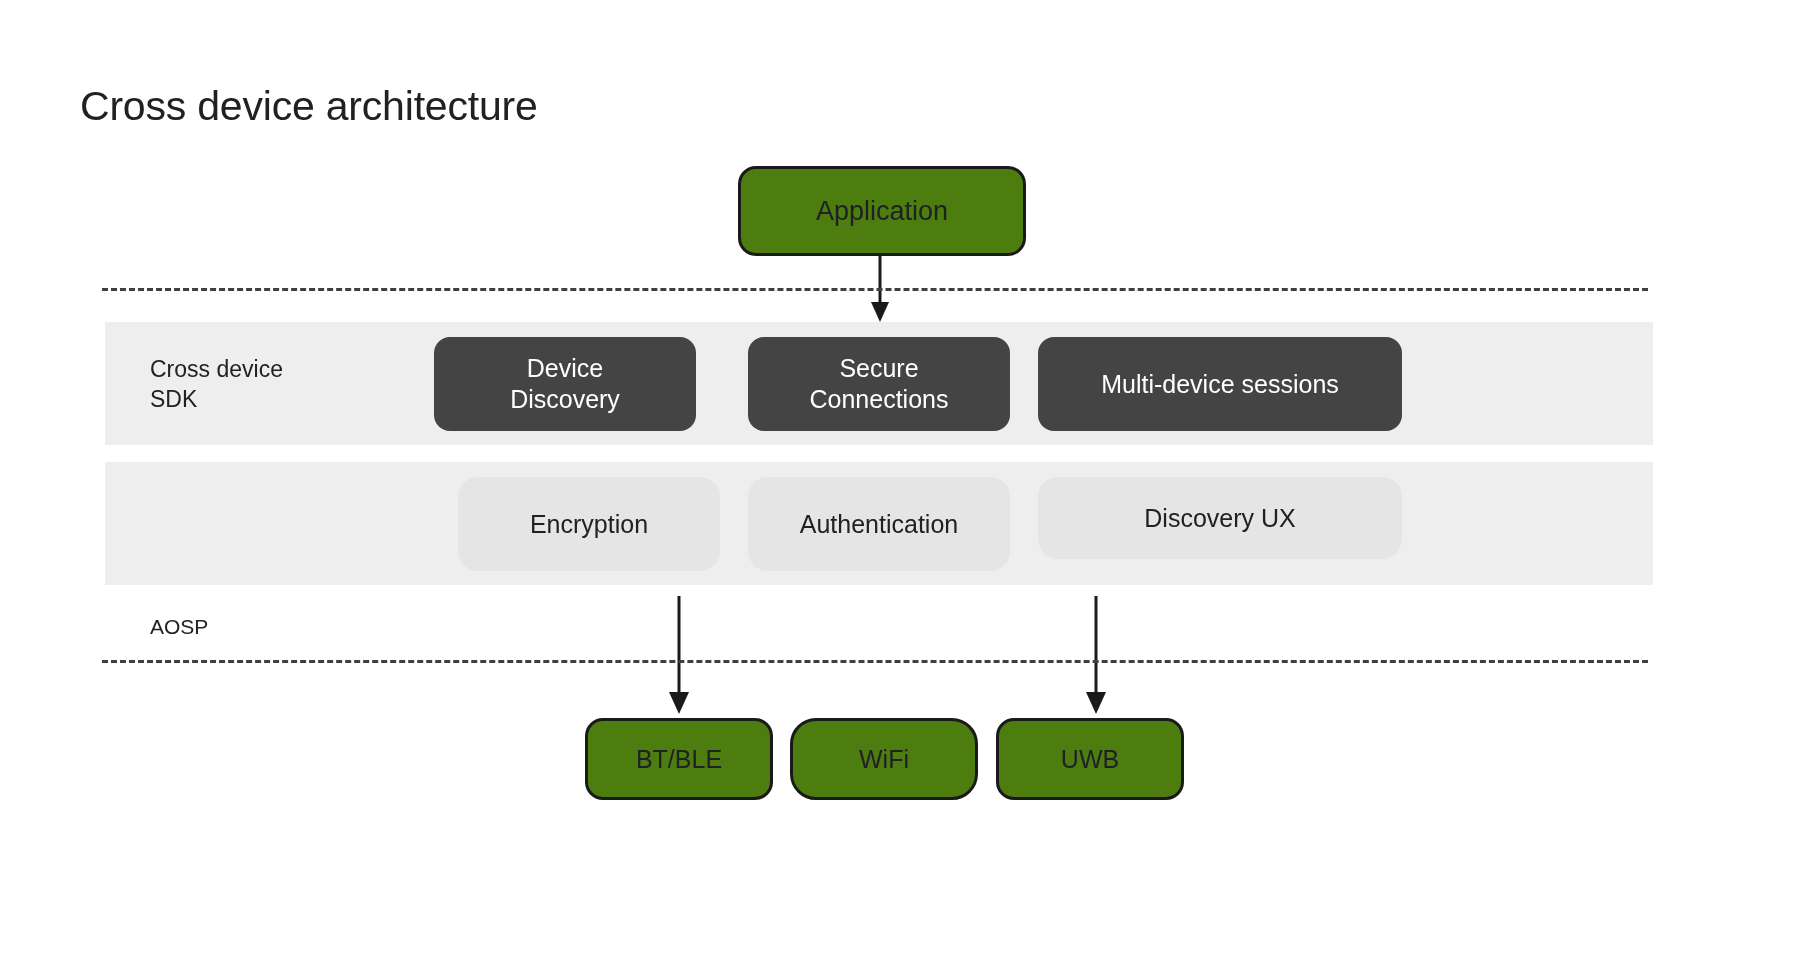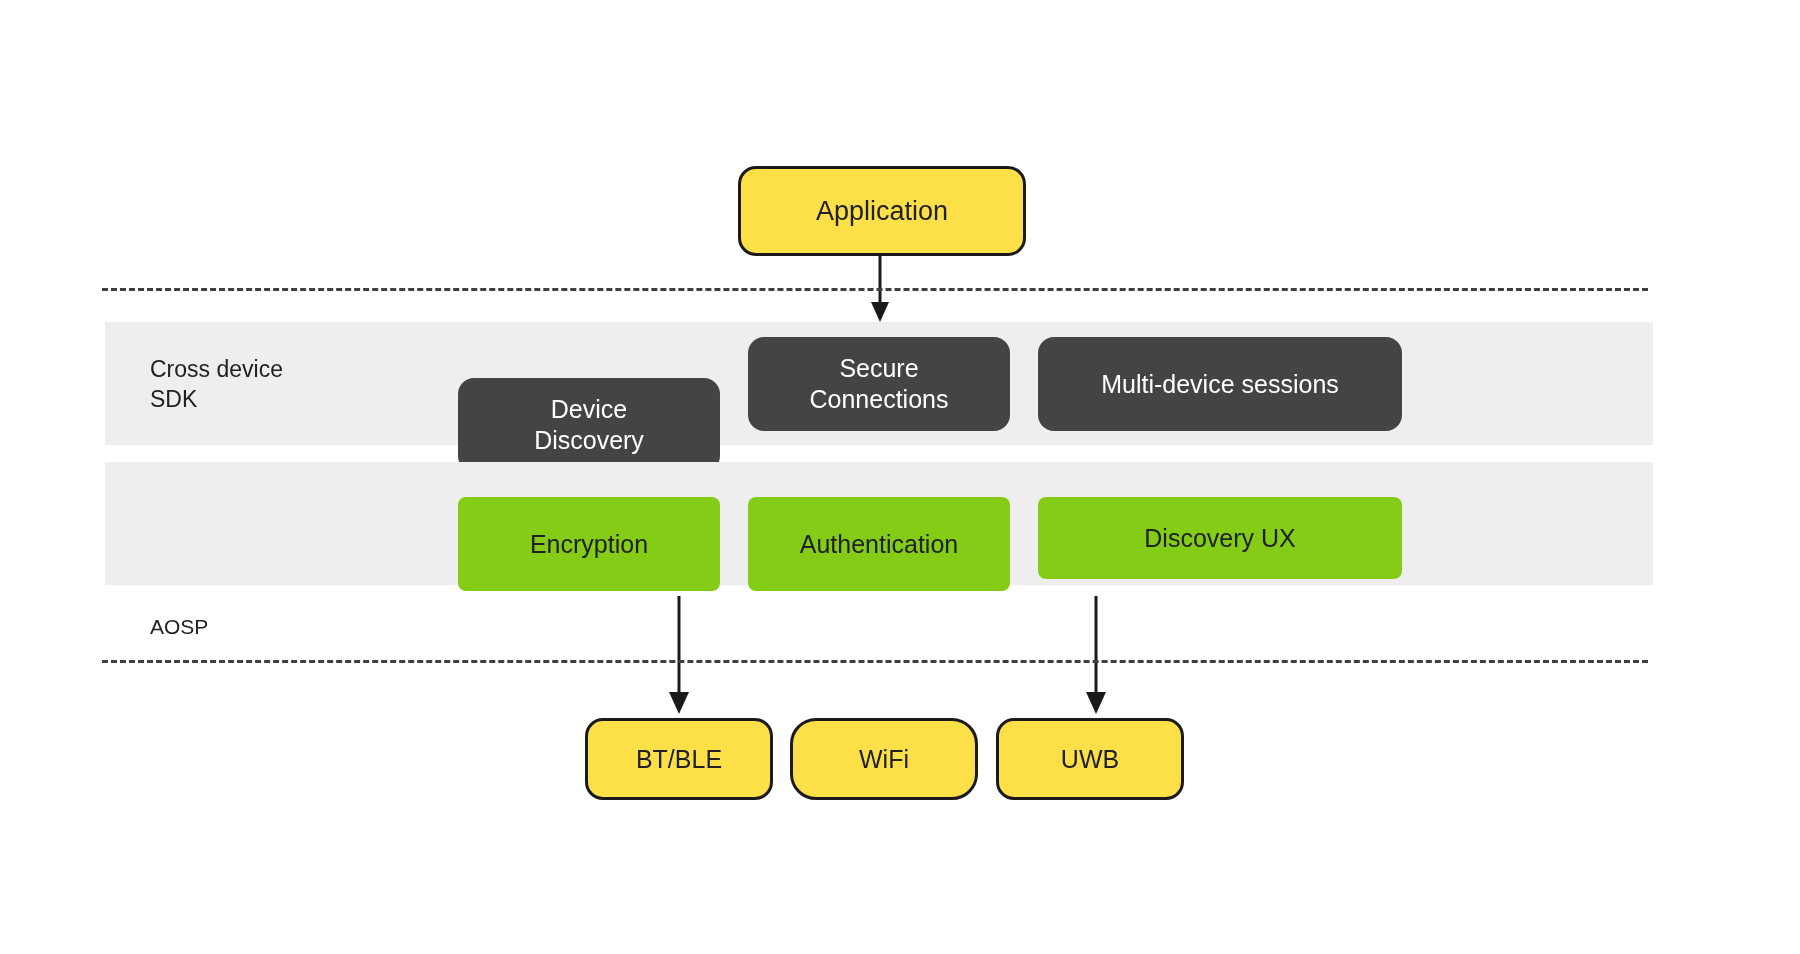--- a/index.html
+++ b/index.html
@@ -83,37 +83,36 @@
     line-height: 31px;
     white-space: pre-line;
     box-sizing: border-box;
   }
   .node.dark {
     background: #444444;
     color: #ffffff;
     border-radius: 16px;
   }
   .node.amber {
-    background: #84cc16;
+    background: #e5e5e5;
     color: #202124;
-    border-radius: 8px;
-    margin-top: 20px;
+    border-radius: 20px;
   }
   .node.green {
-    background: #fde047;
+    background: #4d7c0f;
     color: #202124;
     border: 3px solid #1a1a1a;
     border-radius: 18px;
   }
 
   
   #node-application { left: 738px; top: 166px; width: 288px; height: 90px; font-size: 27px; }
 
   
-  #node-device-discovery    { left: 458px;  top: 337px; width: 262px; height: 94px; margin-top: 41px; }
+  #node-device-discovery    { left: 434px;  top: 337px; width: 262px; height: 94px; }
   #node-secure-connections  { left: 748px;  top: 337px; width: 262px; height: 94px; }
   #node-multi-device        { left: 1038px; top: 337px; width: 364px; height: 94px; }
 
   
   #node-encryption      { left: 458px;  top: 477px; width: 262px; height: 94px; }
   #node-authentication  { left: 748px;  top: 477px; width: 262px; height: 94px; }
   #node-discovery-ux    { left: 1038px; top: 477px; width: 364px; height: 82px; }
 
   
   #node-btble { left: 585px; top: 718px; width: 188px; height: 82px; }
@@ -127,20 +126,21 @@
   }
   #arrow-app-to-sdk   { left: 856px; top: 254px;  width: 48px;  height: 70px; }
   #arrow-enc-to-bt    { left: 655px; top: 596px;  width: 48px;  height: 120px; }
   #arrow-dux-to-uwb   { left: 1072px; top: 596px; width: 48px;  height: 120px; }
 </style>
 </head>
 <body>
 
 <div id="canvas">
 
+  <div id="page-title">Cross device architecture</div>
 
   <div class="node green" id="node-application">Application</div>
 
   <svg class="arrow-svg" id="arrow-app-to-sdk" viewBox="0 0 48 70">
     <line x1="24" y1="0" x2="24" y2="54" stroke="#1a1a1a" stroke-width="3"></line>
     <polygon points="24,68 15,48 33,48" fill="#1a1a1a"></polygon>
   </svg>
 
   <div class="dashed-line" id="dash-top"></div>
 

